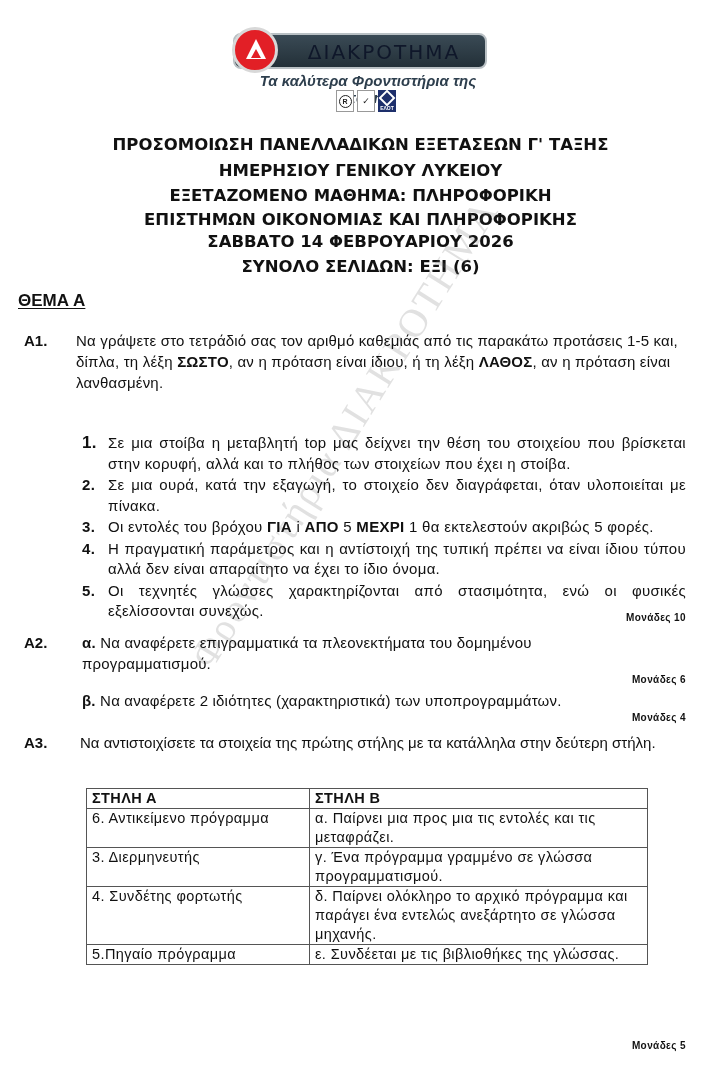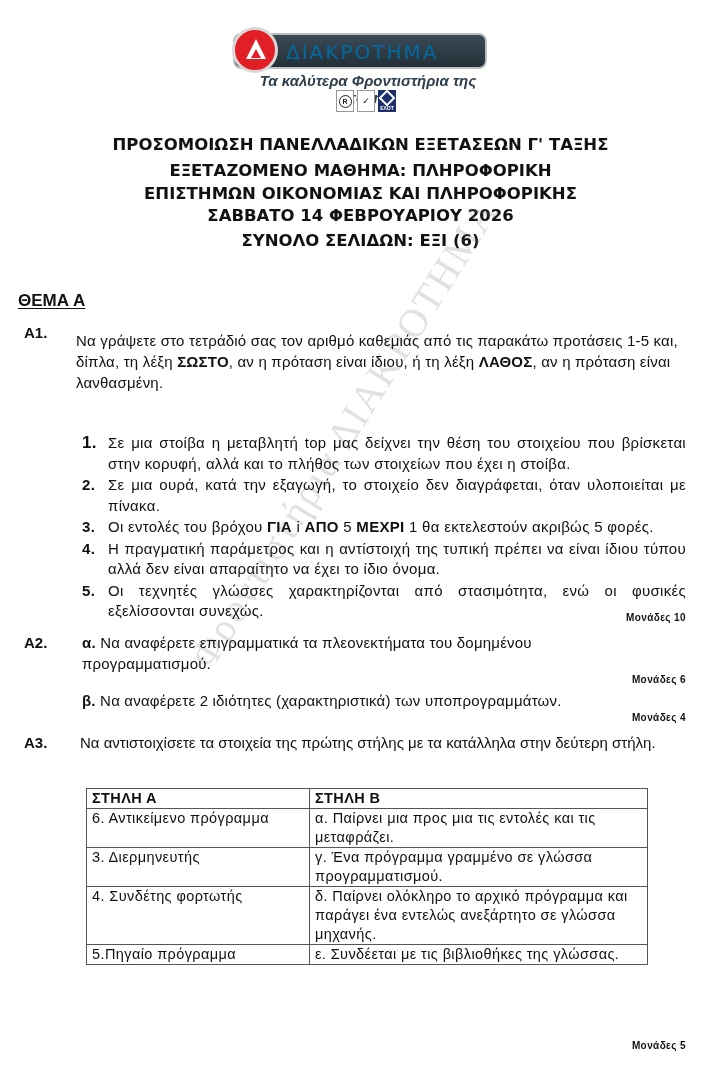--- a/index.html
+++ b/index.html
@@ -1,21 +1,21 @@
 <!DOCTYPE html>
 <html><head>
 <meta charset="utf-8">
 <style>
   html, body { margin: 0; padding: 0; background: #ffffff; }
   body { width: 721px; height: 1080px; position: relative; overflow: hidden; color: #111; font-family: "Liberation Sans", sans-serif; }
   .logo-bar { position: absolute; left: 233px; top: 33px; width: 254px; height: 36px; background: linear-gradient(#3a4a55, #233038); border-radius: 8px; border: 2px solid #b9c0c4; box-sizing: border-box; }
   .logo-circle { position: absolute; left: 232px; top: 27px; width: 46px; height: 46px; border-radius: 50%; background: #e21f26; border: 3px solid #d8d8d8; box-sizing: border-box; }
   .logo-tri { position: absolute; left: 11px; top: 9px; width: 0; height: 0; border-left: 10px solid transparent; border-right: 10px solid transparent; border-bottom: 20px solid #fff; }
   .logo-tri-inner { position: absolute; left: 16px; top: 19px; width: 0; height: 0; border-left: 5px solid transparent; border-right: 5px solid transparent; border-bottom: 9px solid #e21f26; }
-  .logo-name { position: absolute; left: 286px; top: 38px; width: 196px; height: 28px; color: #0369a1; font-family: "DejaVu Sans", sans-serif; font-size: 20px; line-height: 28px; letter-spacing: 2px; text-align: left; font-weight: normal; }
+  .logo-name { position: absolute; left: 286px; top: 38px; width: 196px; height: 28px; color: #0f172a; font-family: "DejaVu Sans", sans-serif; font-size: 20px; line-height: 28px; letter-spacing: 2px; text-align: center; font-weight: normal; }
   .logo-tagline { position: absolute; left: 248px; top: 72px; width: 240px; text-align: center; font-size: 15px; color: #2d3e4d; font-weight: bold; font-style: italic; }
   .cert-row { position: absolute; left: 336px; top: 90px; display: flex; gap: 3px; }
   .cert { width: 18px; height: 22px; border: 1px solid #999; box-sizing: border-box; display: flex; align-items: center; justify-content: center; font-size: 9px; color: #222; background: #fff; }
   .cert.r span { display: inline-block; width: 11px; height: 11px; border: 1px solid #222; border-radius: 50%; font-size: 7px; line-height: 11px; text-align: center; font-weight: bold; }
   .cert.elot { background: #1d2f6b; color: #fff; font-size: 5px; font-weight: bold; flex-direction: column; border-color: #1d2f6b; }
   .cert.elot .d { width: 8px; height: 8px; border: 2px solid #fff; transform: rotate(45deg); margin-bottom: 1px; }
 
   
   .titles { position: absolute; left: 0; top: 132px; width: 721px; text-align: center; font-family: "DejaVu Sans", sans-serif; font-weight: bold; font-size: 16.5px; line-height: 25.5px; color: #111; }
   .titles div { white-space: nowrap; }
@@ -59,31 +59,32 @@
     <div class="cert">✓</div>
     <div class="cert elot">
         <div class="d"></div>
         <span>ΕΛΟΤ</span>
       </div>
   </div>
 </div>
 
 <div class="titles">
   <div>ΠΡΟΣΟΜΟΙΩΣΗ ΠΑΝΕΛΛΑΔΙΚΩΝ ΕΞΕΤΑΣΕΩΝ Γ' ΤΑΞΗΣ</div>
+  <div>ΗΜΕΡΗΣΙΟΥ ΓΕΝΙΚΟΥ ΛΥΚΕΙΟΥ</div>
   <div>ΕΞΕΤΑΖΟΜΕΝΟ ΜΑΘΗΜΑ: ΠΛΗΡΟΦΟΡΙΚΗ</div>
   <div class="tight" style="line-height:22px">ΕΠΙΣΤΗΜΩΝ ΟΙΚΟΝΟΜΙΑΣ ΚΑΙ ΠΛΗΡΟΦΟΡΙΚΗΣ</div>
   <div class="tight" style="line-height:21px">ΣΑΒΒΑΤΟ 14 ΦΕΒΡΟΥΑΡΙΟΥ 2026</div>
   <div style="line-height:30px">ΣΥΝΟΛΟ ΣΕΛΙΔΩΝ: ΕΞΙ (6)</div>
 </div>
 
 <div class="watermark">Φροντιστήρια ΔΙΑΚΡΟΤΗΜΑ</div>
 
 <div class="section-title">ΘΕΜΑ Α</div>
 
-<div class="qlabel" style="top:324px">Α1.</div>
+<div class="qlabel" style="top:332px">Α1.</div>
 <div class="para" style="left:76px; top:330px; width:610px;">
   <span>Να γράψετε στο τετράδιό σας τον αριθμό καθεμιάς από τις παρακάτω προτάσεις 1-5 και, δίπλα, τη λέξη </span><b>ΣΩΣΤΟ</b><span>, αν η πρόταση είναι ίδιου, ή τη λέξη </span><b>ΛΑΘΟΣ</b><span>, αν η πρόταση είναι λανθασμένη.</span>
 </div>
 
 <div class="items">
   <div class="item">
     <span class="num big">1.</span>
     <span>Σε μια στοίβα η μεταβλητή top μας δείχνει την θέση του στοιχείου που βρίσκεται στην κορυφή, αλλά και το πλήθος των στοιχείων που έχει η στοίβα.</span>
   </div>
   <div class="item">

